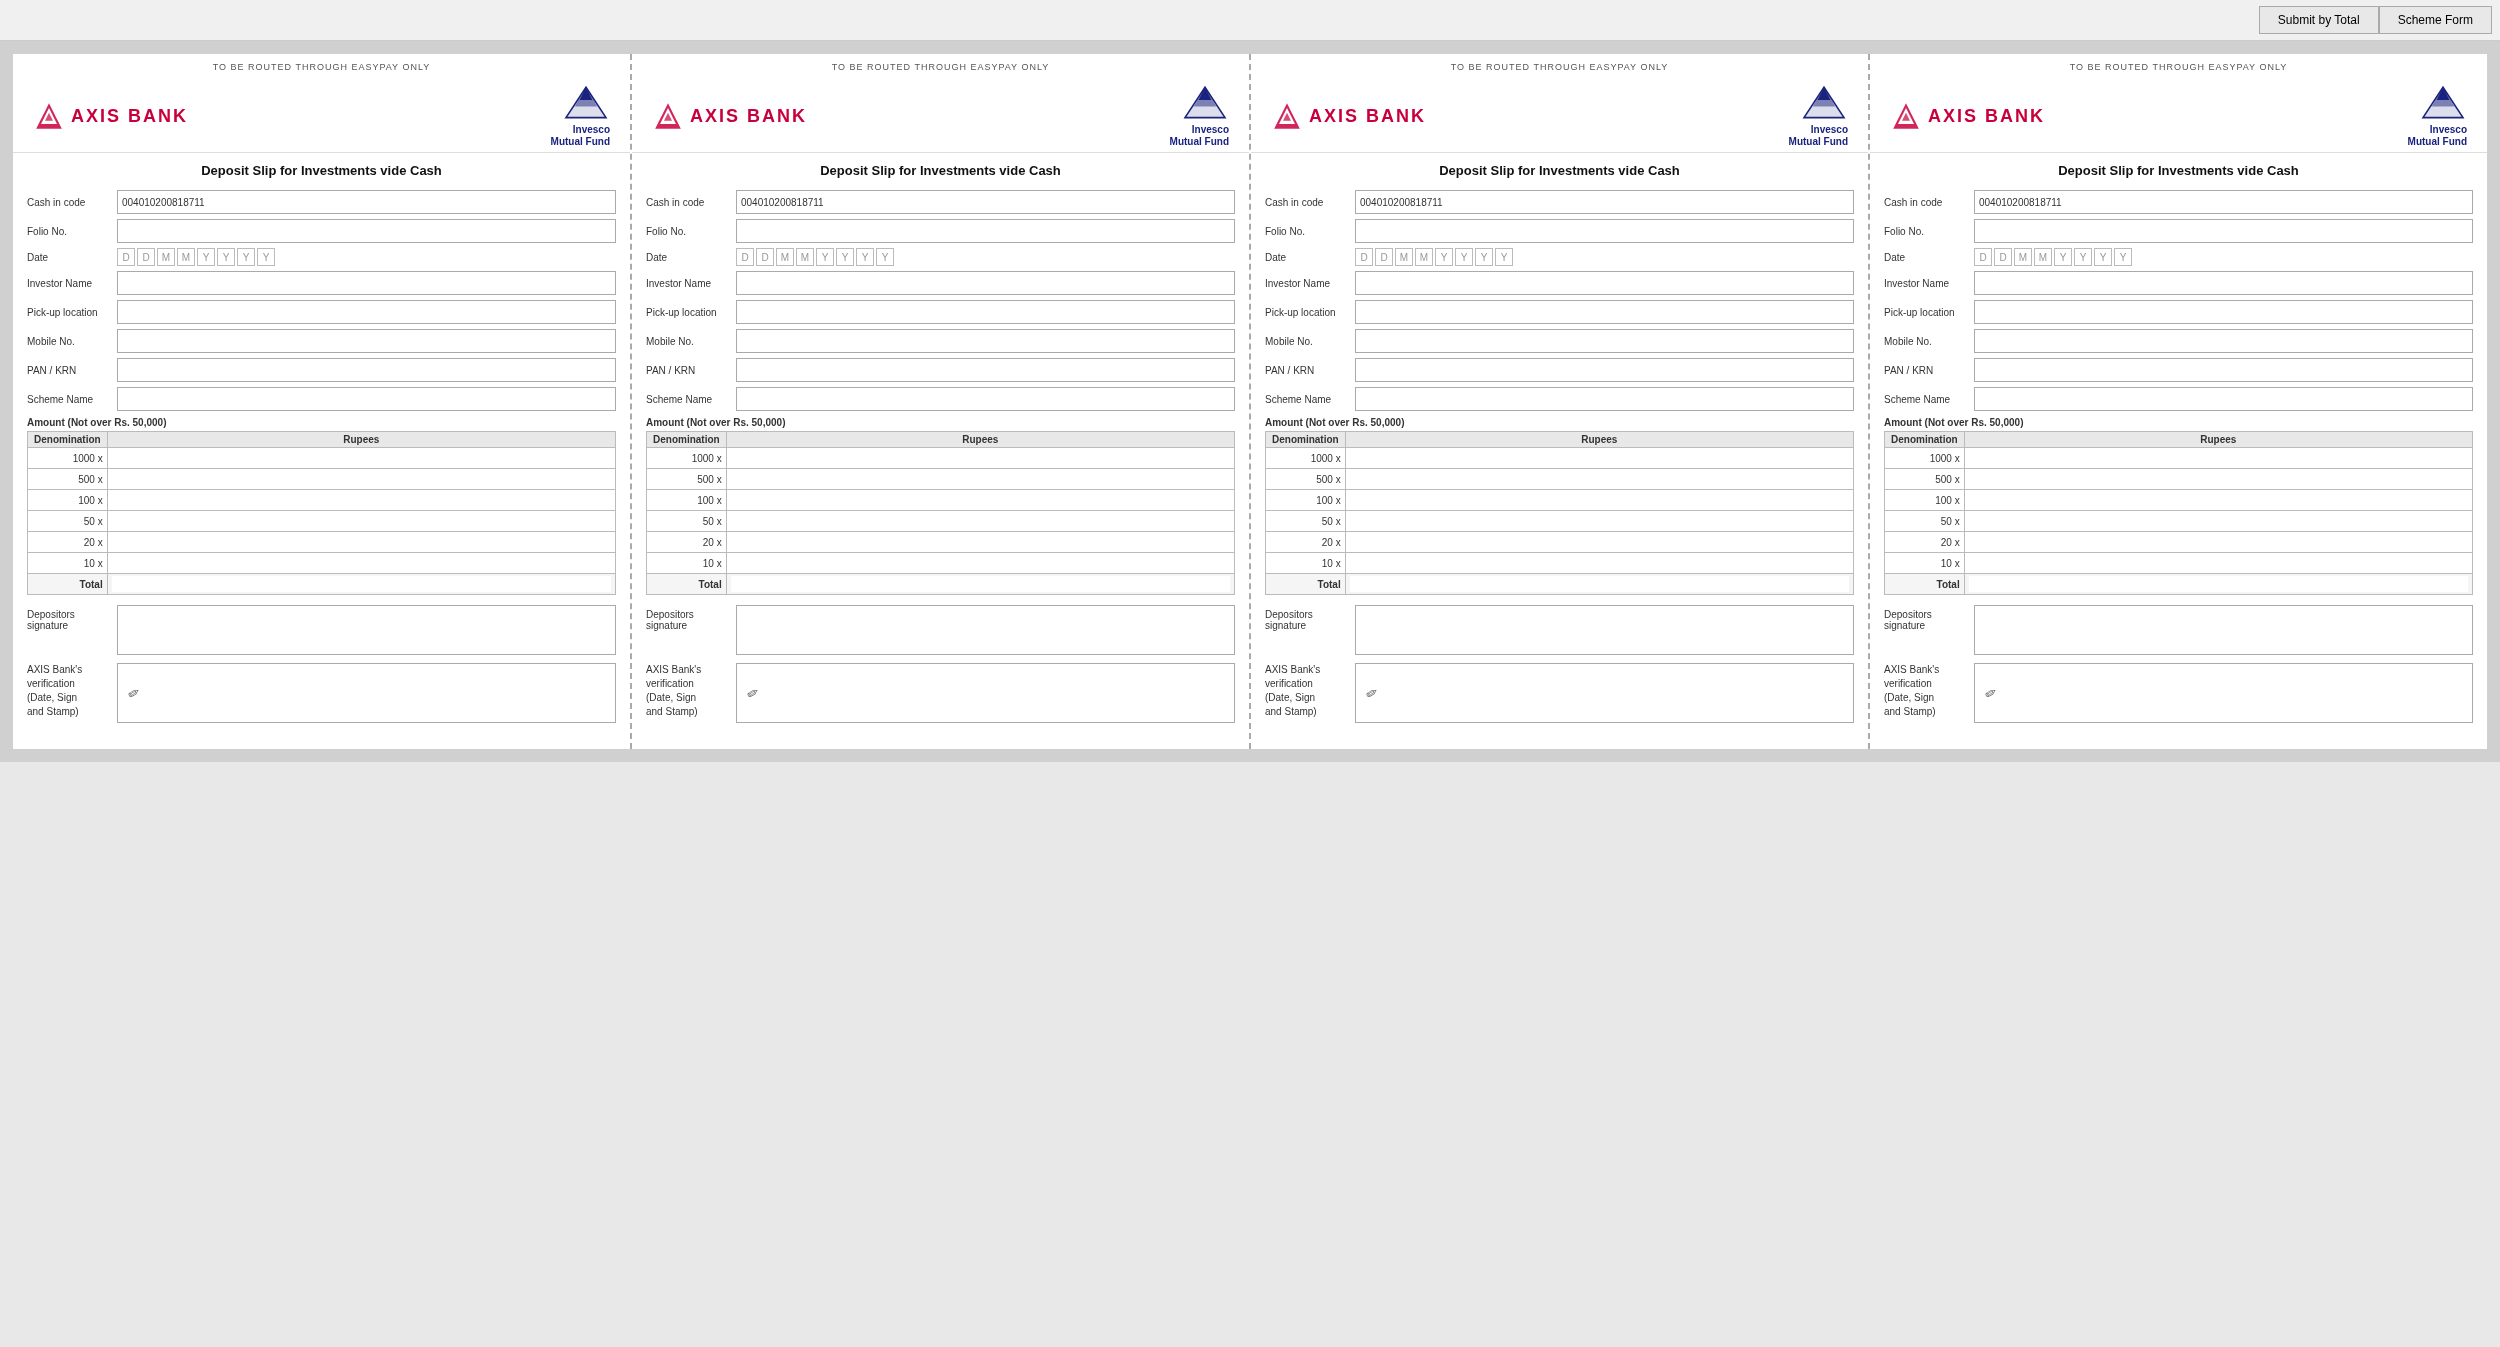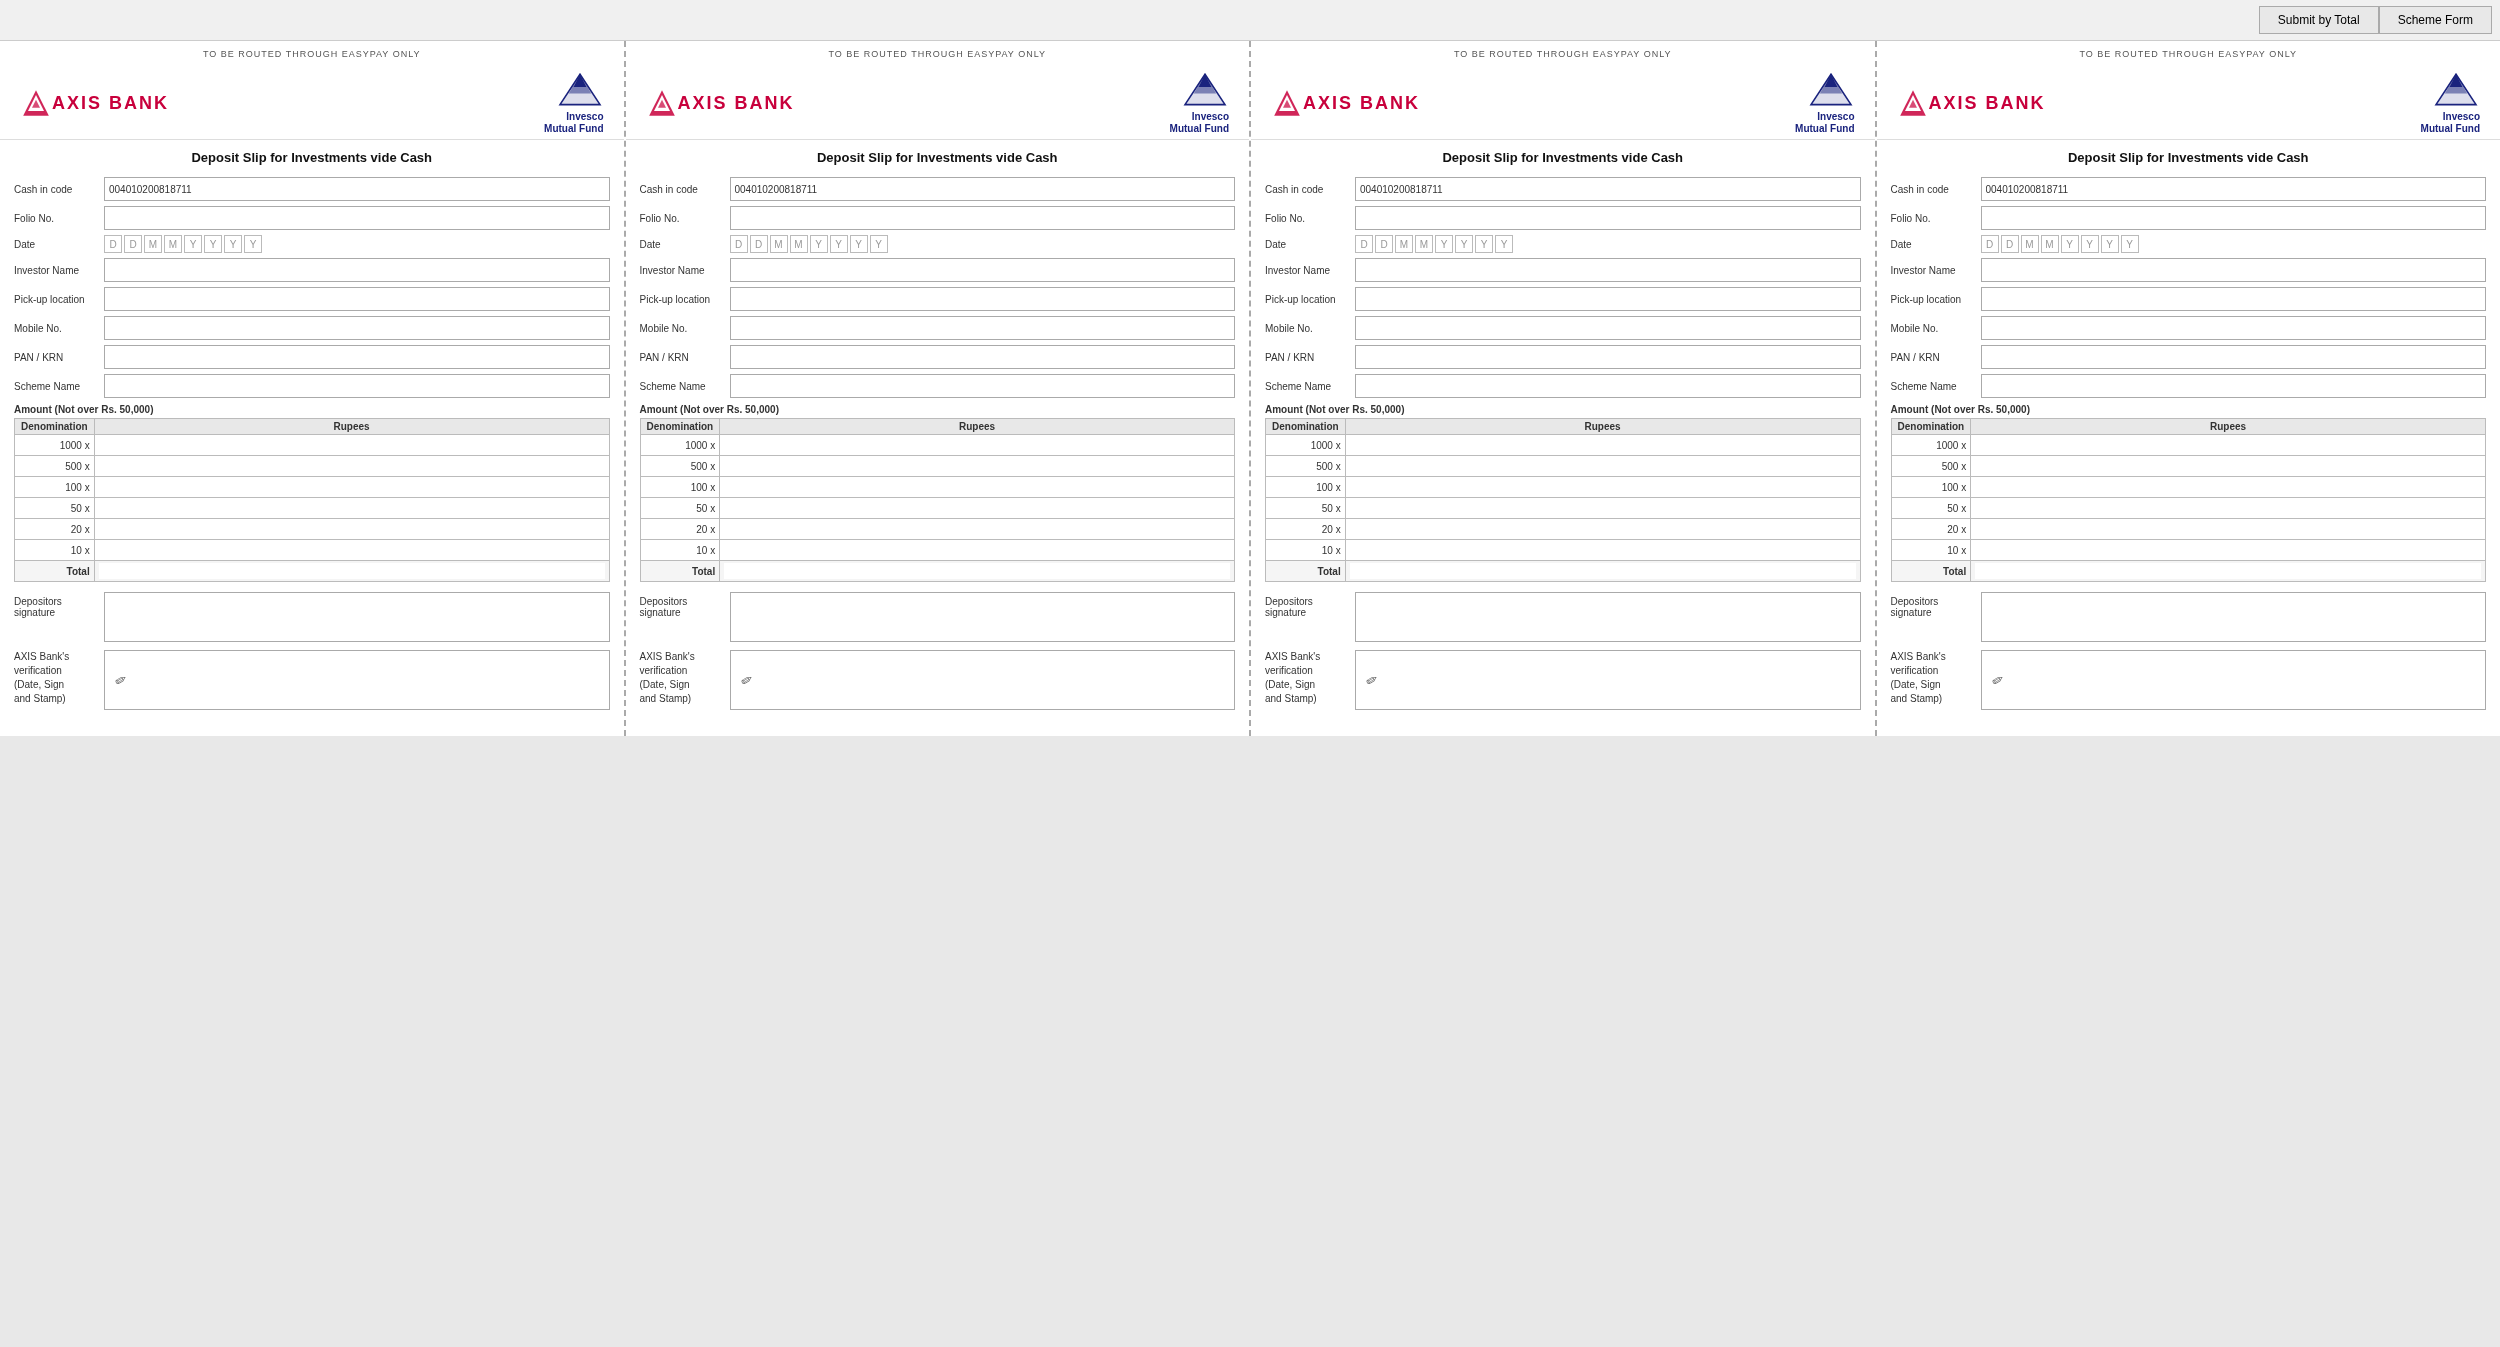--- a/index.html
+++ b/index.html
@@ -28,21 +28,21 @@
       padding: 6px 18px;
       font-size: 12px;
       cursor: pointer;
       font-family: Arial, sans-serif;
     }
 
     .forms-container {
       display: flex;
       flex-direction: row;
       gap: 0;
-      padding: 0;
+      padding: 13px;
       background: #d0d0d0;
     }
 
     .form-wrapper {
       flex: 1;
       background: white;
       border-right: 2px dashed #aaa;
       padding: 0 0 20px 0;
     }
     .form-wrapper:last-child {
@@ -64,20 +64,21 @@
       justify-content: space-between;
       padding: 8px 20px 4px 20px;
       border-bottom: 1px solid #ddd;
       margin-bottom: 8px;
     }
 
     
     .axis-logo {
       display: flex;
       align-items: center;
+      gap: 6px;
     }
     .axis-logo-icon {
       width: 32px;
       height: 32px;
     }
     .axis-logo-text {
       font-size: 18px;
       font-weight: 900;
       color: #c8003c;
       letter-spacing: 2px;

